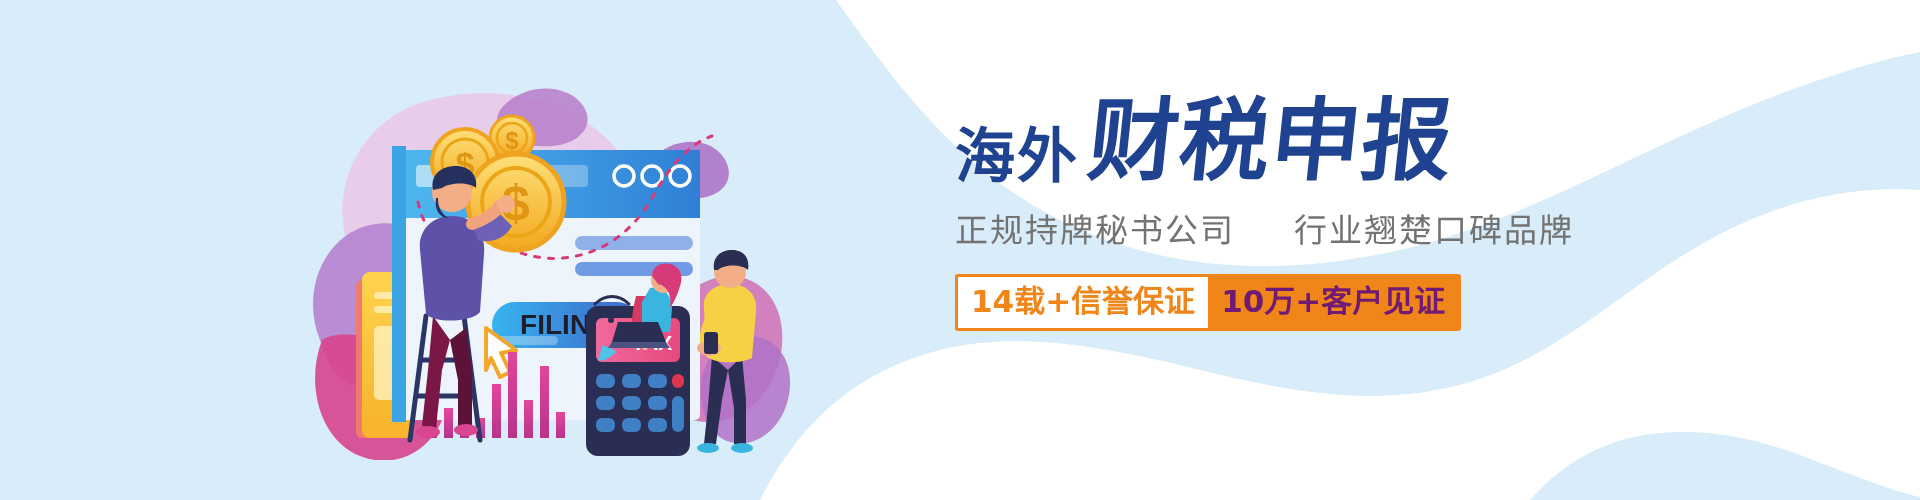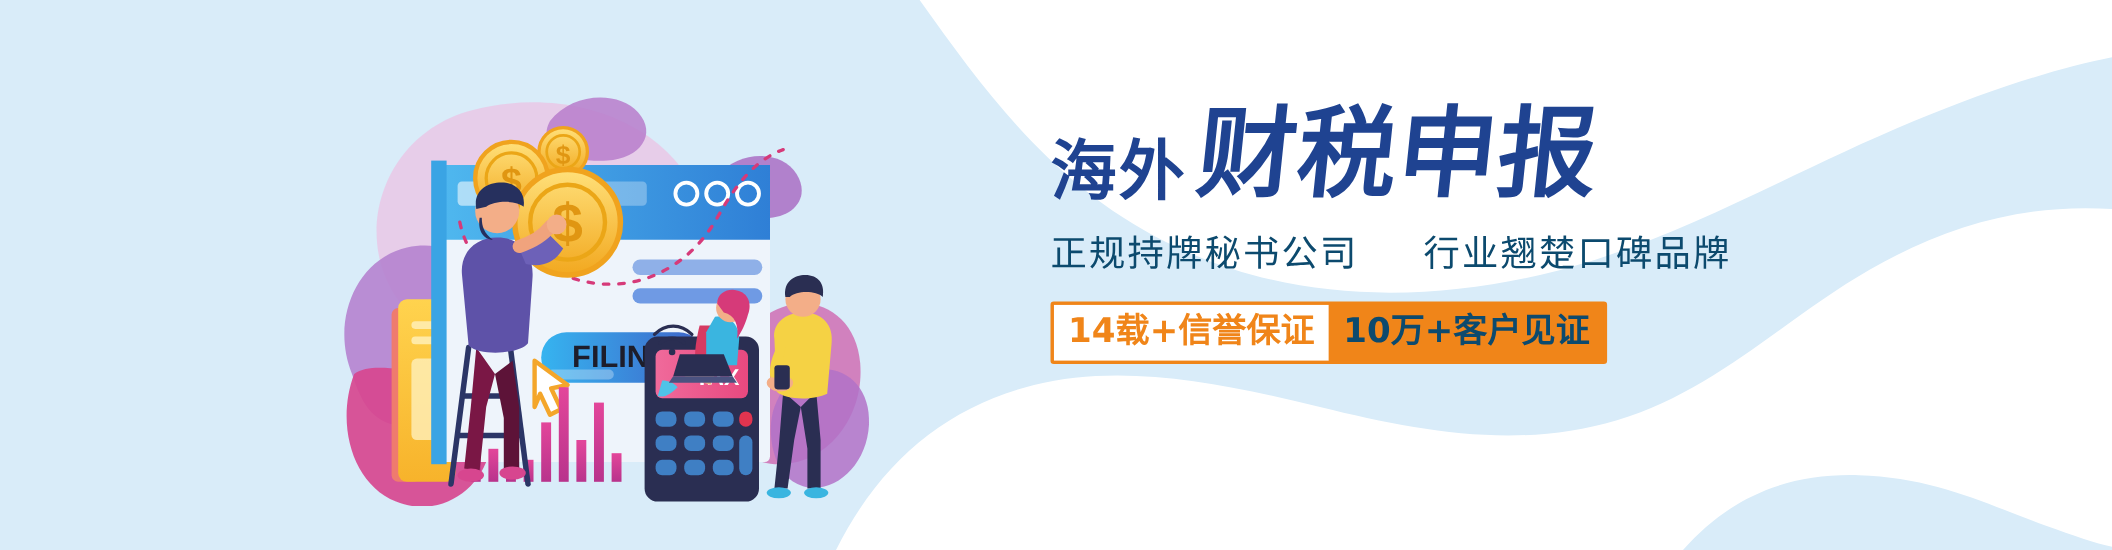--- a/index.html
+++ b/index.html
@@ -32,37 +32,37 @@
   .hl-b{
     font-family:"DejaVu Sans","Liberation Sans",sans-serif;
     font-size:90px;font-weight:bold;color:#1f4391;
     letter-spacing:1px;margin-left:10px;
     transform:skewX(-6deg);
   }
 
   .subline{
     margin-top:18px;
     font-family:"DejaVu Sans","Liberation Sans",sans-serif;
-    font-size:33px;color:#0c4a6e;letter-spacing:2px;white-space:nowrap;
+    font-size:33px;color:#737373;letter-spacing:2px;white-space:nowrap;
   }
   .sub-gap{display:inline-block;width:34px;}
 
   .badges{
     margin-top:22px;display:inline-flex;align-items:flex-end;
     border:3px solid #f08519;border-radius:3px;overflow:hidden;
     background:#f08519;
   }
   .badge{
     font-family:"DejaVu Sans","Liberation Sans",sans-serif;
     font-size:31px;font-weight:bold;line-height:1;
     padding:9px 13px 11px 13px;white-space:nowrap;
     display:flex;align-items:center;
   }
   .badge-light{background:#ffffff;color:#f08519;}
-  .badge-solid{background:#f08519;color:#0c4a6e;}
+  .badge-solid{background:#f08519;color:#701a75;}
 </style>
 </head>
 <body>
 
 <div id="banner">
 
   <svg class="bgsvg" viewBox="0 0 1920 500" preserveAspectRatio="none">
     <rect x="0" y="0" width="1920" height="500" fill="#d9ecf9"></rect>
 
     <path d="M760,0 L1920,0 L1920,60 C1790,120 1700,210 1620,300

